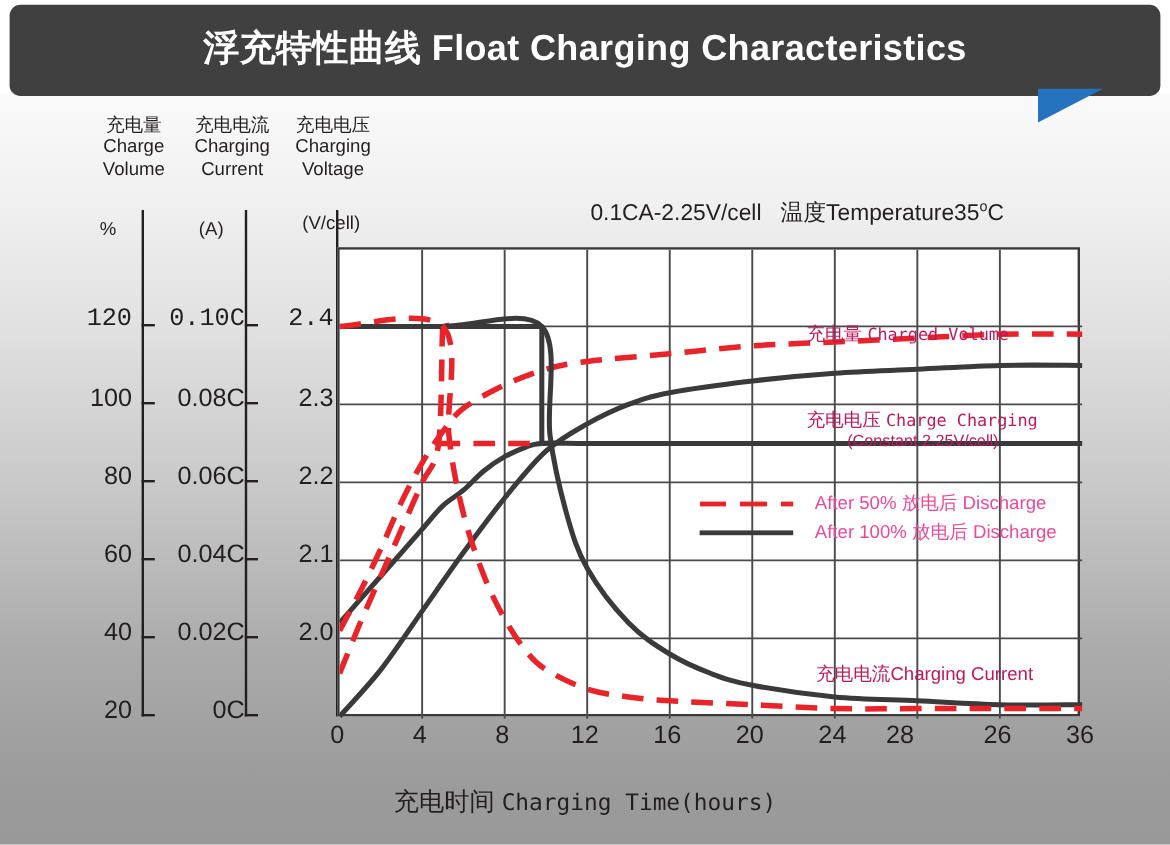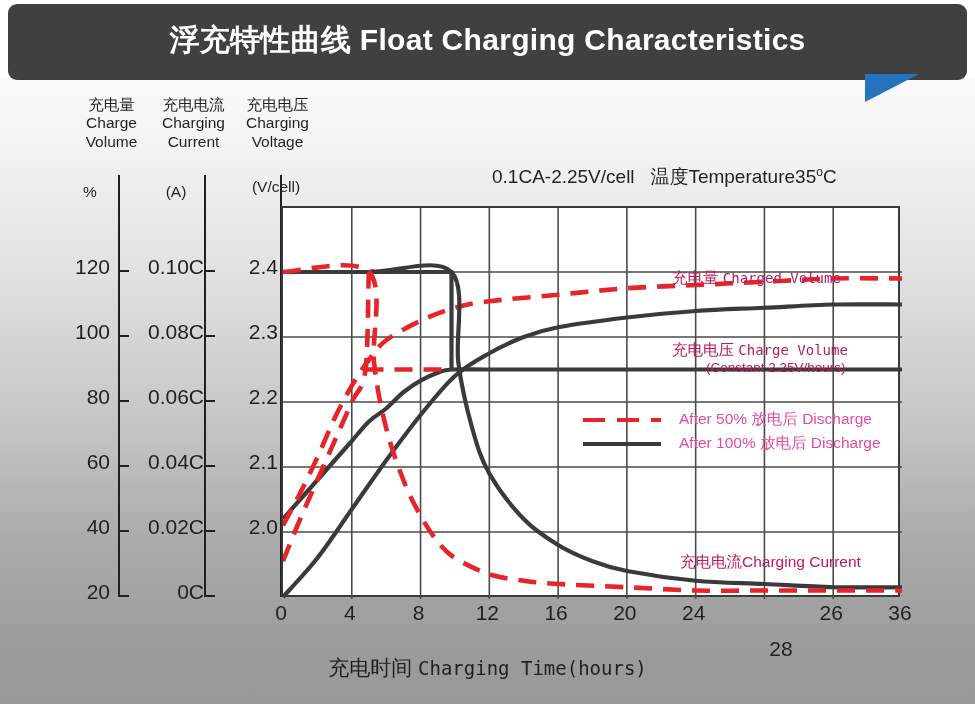--- a/index.html
+++ b/index.html
@@ -249,21 +249,21 @@
 
 <div class="axis-unit" id="axis-unit-volume">%</div>
 <div class="axis-unit" id="axis-unit-current">(A)</div>
 <div class="axis-unit" id="axis-unit-voltage">(V/cell)</div>
 
 <div class="axis-rule" id="rule-volume"></div>
 <div class="axis-rule" id="rule-current"></div>
 <div class="axis-rule" id="rule-voltage"></div>
 
 <div id="y-ticks-host">
-    <div class="tick-row" style="top: 270px;">
+    <div class="tick-row" style="top: 270px; font-family: Liberation Mono, monospace;">
       <div class="tick-label tick-vol">120</div>
       <div class="tick-mark tm-a"></div>
       <div class="tick-label tick-cur">0.10C</div>
       <div class="tick-mark tm-b"></div>
       <div class="tick-label tick-vlt">2.4</div>
       <div class="tick-mark tm-c"></div>
     </div>
     <div class="tick-row" style="top: 335px;">
       <div class="tick-label tick-vol">100</div>
       <div class="tick-mark tm-a"></div>
@@ -331,22 +331,22 @@
         <path d="M0.00,64.00 L85.97,64.00 L168.51,64.00 L168.51,161.50" fill="none" stroke="#3a3a3a" stroke-width="4.2" stroke-linecap="butt" stroke-linejoin="round"></path>
         <path d="M0.00,389.00 C5.73,382.50 22.93,364.63 34.39,350.00 C45.85,335.38 57.31,317.50 68.78,301.25 C80.24,285.00 91.70,268.21 103.17,252.50 C114.63,236.79 126.09,221.08 137.56,207.00 C149.02,192.92 160.48,178.29 171.94,168.00 C183.41,157.71 194.87,151.75 206.33,145.25 C217.80,138.75 229.26,133.33 240.72,129.00 C252.19,124.67 257.92,122.50 275.11,119.25 C292.31,116.00 320.96,112.21 343.89,109.50 C366.81,106.79 389.74,104.63 412.67,103.00 C435.59,101.38 458.52,100.83 481.44,99.75 C504.37,98.67 527.30,97.04 550.22,96.50 C573.15,95.96 607.54,96.50 619.00,96.50" fill="none" stroke="#3a3a3a" stroke-width="4.2" stroke-linecap="butt" stroke-linejoin="round"></path>
         <path d="M0.00,317.50 C2.87,312.08 11.46,296.38 17.19,285.00 C22.93,273.63 28.66,261.71 34.39,249.25 C40.12,236.79 45.85,222.17 51.58,210.25 C57.31,198.33 63.05,187.50 68.78,177.75 C74.51,168.00 80.24,159.33 85.97,151.75 C91.70,144.17 94.57,138.75 103.17,132.25 C111.76,125.75 126.09,118.17 137.56,112.75 C149.02,107.33 160.48,103.00 171.94,99.75 C183.41,96.50 189.14,95.42 206.33,93.25 C223.53,91.08 252.19,88.92 275.11,86.75 C298.04,84.58 320.96,81.88 343.89,80.25 C366.81,78.63 389.74,78.08 412.67,77.00 C435.59,75.92 458.52,74.83 481.44,73.75 C504.37,72.67 527.30,71.04 550.22,70.50 C573.15,69.96 607.54,70.50 619.00,70.50" fill="none" stroke="#e8242a" stroke-width="4.6" stroke-linecap="butt" stroke-linejoin="round" stroke-dasharray="18,11"></path>
         <path d="M0.00,64.00 C14.33,64.00 57.89,64.00 85.97,64.00 C114.06,64.00 153.60,48.83 168.51,64.00 C183.41,79.17 171.94,129.00 175.38,155.00 C178.82,181.00 183.98,201.58 189.14,220.00 C194.30,238.42 197.74,250.33 206.33,265.50 C214.93,280.67 229.26,299.08 240.72,311.00 C252.19,322.92 263.65,329.96 275.11,337.00 C286.57,344.04 298.04,348.92 309.50,353.25 C320.96,357.58 326.69,359.75 343.89,363.00 C361.08,366.25 389.74,370.58 412.67,372.75 C435.59,374.92 458.52,374.92 481.44,376.00 C504.37,377.08 527.30,378.71 550.22,379.25 C573.15,379.79 607.54,379.25 619.00,379.25" fill="none" stroke="#3a3a3a" stroke-width="4.2" stroke-linecap="butt" stroke-linejoin="round"></path>
         <path d="M0.00,64.00 C14.33,64.00 70.78,48.83 85.97,64.00 C101.16,79.17 88.26,129.00 91.13,155.00 C94.00,181.00 98.29,200.50 103.17,220.00 C108.04,239.50 114.63,257.38 120.36,272.00 C126.09,286.63 131.82,297.46 137.56,307.75 C143.29,318.04 149.02,326.71 154.75,333.75 C160.48,340.79 163.35,344.58 171.94,350.00 C180.54,355.42 194.87,362.46 206.33,366.25 C217.80,370.04 229.26,371.13 240.72,372.75 C252.19,374.38 257.92,374.92 275.11,376.00 C292.31,377.08 320.96,378.17 343.89,379.25 C366.81,380.33 389.74,381.96 412.67,382.50 C435.59,383.04 458.52,382.50 481.44,382.50 C504.37,382.50 527.30,382.50 550.22,382.50 C573.15,382.50 607.54,382.50 619.00,382.50" fill="none" stroke="#e8242a" stroke-width="4.6" stroke-linecap="butt" stroke-linejoin="round" stroke-dasharray="18,11"></path>
       </g>
   </svg>
 </div>
 
 <div class="plot-annot" id="annot-charged-volume">充电量 <span class="mono-part">Charged Volume</span></div>
-<div class="plot-annot" id="annot-charge-voltage">充电电压 <span class="mono-part">Charge Volume</span></div>
-<div class="plot-annot" id="annot-charge-voltage-sub">(Constant 2.25V/hours)</div>
+<div class="plot-annot" id="annot-charge-voltage">充电电压 <span class="mono-part">Charge Charging</span></div>
+<div class="plot-annot" id="annot-charge-voltage-sub">(Constant 2.25V/cell)</div>
 <div class="plot-annot" id="annot-charging-current">充电电流Charging Current</div>
 
 <div id="legend">
   <div class="legend-row" id="legend-row-50">
     <div class="legend-swatch legend-swatch-dashed"></div>
     <div class="legend-text">After 50% 放电后 Discharge</div>
   </div>
   <div class="legend-row" id="legend-row-100">
     <div class="legend-swatch legend-swatch-solid"></div>
     <div class="legend-text">After 100% 放电后 Discharge</div>
@@ -354,18 +354,18 @@
 </div>
 
 <div id="x-tick-row">
     <div class="x-tick-label" style="left: 0px;">0</div>
     <div class="x-tick-label" style="left: 68.7778px;">4</div>
     <div class="x-tick-label" style="left: 137.556px;">8</div>
     <div class="x-tick-label" style="left: 206.333px;">12</div>
     <div class="x-tick-label" style="left: 275.111px;">16</div>
     <div class="x-tick-label" style="left: 343.889px;">20</div>
     <div class="x-tick-label" style="left: 412.667px;">24</div>
-    <div class="x-tick-label" style="left: 500px; margin-top: 36px;">28</div>
+    <div class="x-tick-label" style="left: 469px;">28</div>
     <div class="x-tick-label" style="left: 550.222px;">26</div>
     <div class="x-tick-label" style="left: 619px; text-align: right;">36</div>
   </div>
 
 <div id="x-axis-title">充电时间 <span class="mono-x">Charging Time(hours)</span></div>
 
 </body></html>

